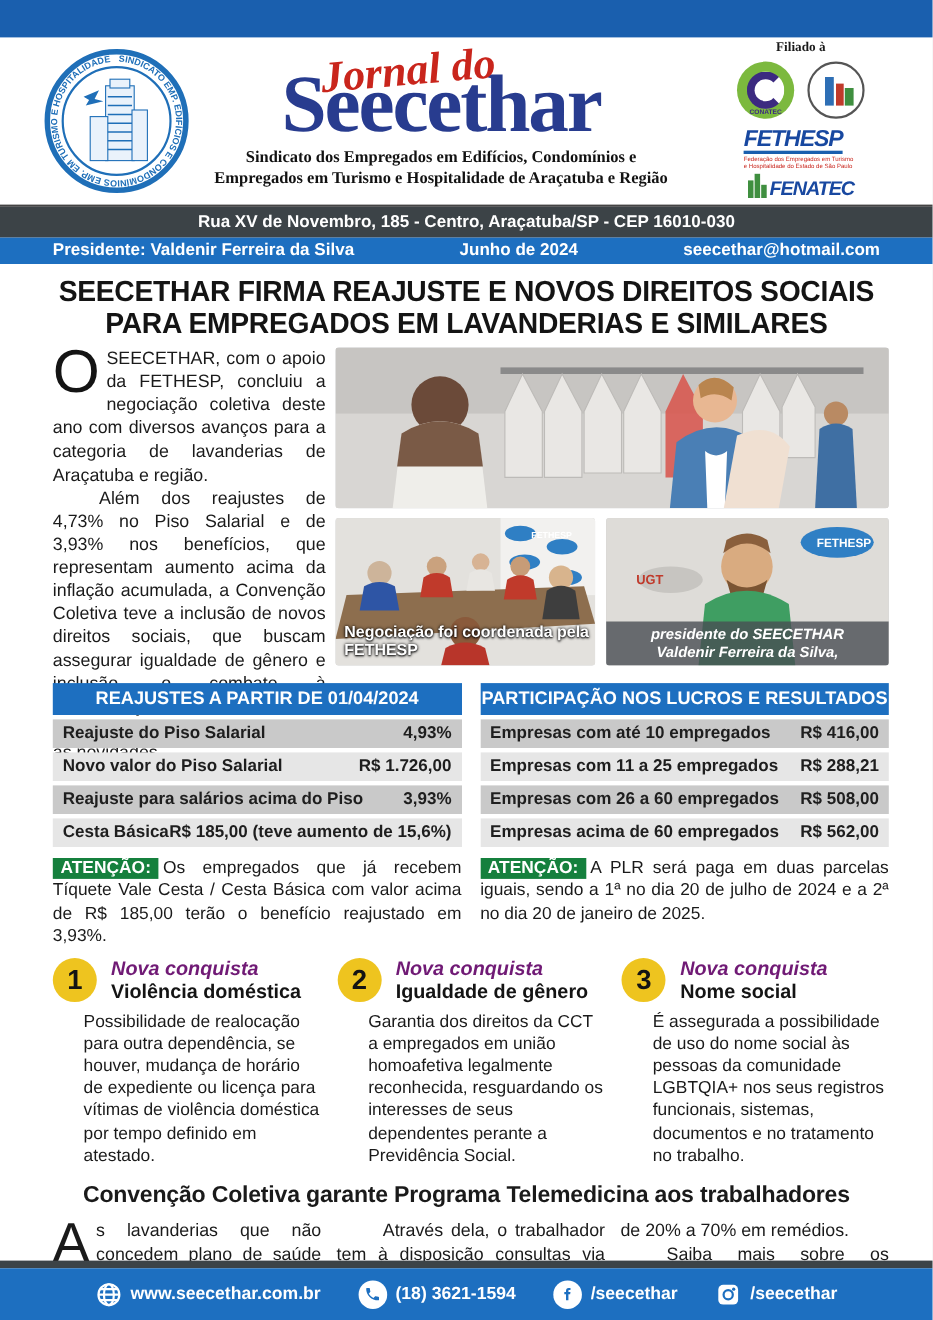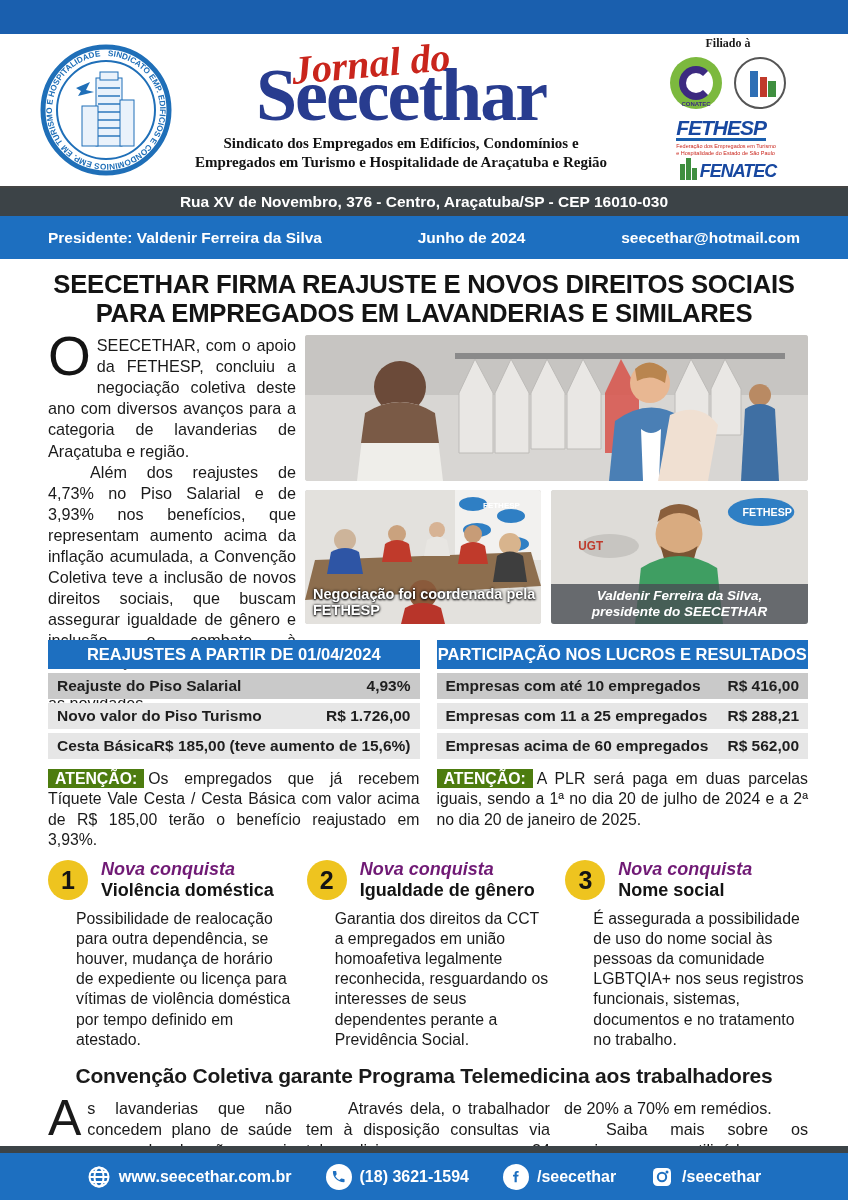--- a/index.html
+++ b/index.html
@@ -27,21 +27,21 @@
   .fethesp-logo{display:inline-block;text-align:left;margin-right:4px;vertical-align:top;}
   .fethesp-word{font-size:21px;font-weight:bold;color:#1848a0;font-style:italic;letter-spacing:-1px;border-bottom:3px solid #1a5fae;display:inline-block;line-height:1;}
   .fethesp-tag{font-size:5.5px;color:#c9251c;line-height:1.2;margin-top:2px;}
   .fenatec-logo{display:inline-block;text-align:left;vertical-align:top;margin-top:2px;}
   .fenatec-bars{display:inline-block;vertical-align:middle;margin-right:2px;}
   .fenatec-bars i{display:inline-block;width:5px;background:#3f8f3f;margin-right:1px;}
   .fenatec-word{font-size:18px;font-weight:bold;color:#1848a0;font-style:italic;vertical-align:middle;letter-spacing:-1px;margin-top:21px;}
   
   .addressbar{height:28px;background:#3c4347;color:#fff;font-weight:bold;font-size:15.5px;
               display:flex;align-items:center;justify-content:center;}
-  .infobar{height:43px;background:#1d6fc0;color:#fff;font-weight:bold;font-size:15.5px;
+  .infobar{height:24px;background:#1d6fc0;color:#fff;font-weight:bold;font-size:15.5px;
            display:flex;align-items:center;justify-content:space-between;padding:0 48px;box-sizing:border-box;}
   
   .headline{text-align:center;padding-top:11px;font-weight:800;font-size:26.5px;line-height:1.08;color:#141414;}
   .headline .hl{display:block;transform:scaleX(.97);transform-origin:center;letter-spacing:-.3px;}
   
   .top-story{display:flex;gap:9px;margin:8px 40px 0 48px;height:292px;}
   .lead-col{flex:0 0 248px;font-size:16.2px;line-height:1.3;text-align:justify;}
   .lead-col p{margin:0;}
   .dropcap{float:left;font-size:55px;line-height:43px;padding-right:6px;font-weight:400;color:#141414;}
   .indent{text-indent:42px;}
@@ -60,21 +60,21 @@
   .tables-row{display:flex;gap:17px;margin:13px 40px 0 48px;}
   .stat-table{flex:1;}
   .stat-title{background:#1d6fc0;color:#fff;font-weight:bold;font-size:16.5px;text-align:center;padding:5px 0;}
   .stat-row{display:flex;justify-content:space-between;align-items:center;font-weight:bold;font-size:15.5px;
             color:#1e1e1e;padding:4px 9px;margin-top:4px;}
   .row-dark{background:#c9c9c9;}
   .row-light{background:#e6e6e6;}
   
   .attention-row{display:flex;gap:17px;margin:10px 40px 0 48px;}
   .attention{flex:1;font-size:15.8px;line-height:1.28;text-align:justify;}
-  .chip{background:#4d7c0f;color:#fff;font-weight:bold;padding:1px 7px;margin-right:4px;}
+  .chip{background:#15803d;color:#fff;font-weight:bold;padding:1px 7px;margin-right:4px;}
   
   .conquests{display:flex;gap:16px;margin:10px 40px 0 48px;}
   .conquest{flex:1;}
   .cq-head{display:flex;gap:13px;align-items:flex-start;}
   .cq-num{flex:0 0 40px;width:40px;height:40px;border-radius:50%;background:#eec41f;color:#141414;
           font-weight:800;font-size:25px;display:flex;align-items:center;justify-content:center;}
   .cq-kicker{color:#701a75;font-weight:bold;font-size:18px;line-height:1.1;font-style:italic;}
   .cq-title{color:#141414;font-weight:800;font-size:18px;line-height:1.15;}
   .cq-body{margin:8px 0 0 28px;font-size:15.8px;line-height:1.28;}
   
@@ -153,21 +153,21 @@
             <span>e Hospitalidade do Estado de São Paulo</span>
           </div>
         </span>
         <span class="fenatec-logo">
           <span class="fenatec-bars"><i style="height:16px"></i><i style="height:22px"></i><i style="height:12px"></i></span><span class="fenatec-word">FENATEC</span>
         </span>
       </div>
     </div>
   </div>
 
-  <div class="addressbar">Rua XV de Novembro, 376 - Centro, Araçatuba/SP - CEP 16010-030</div>
+  <div class="addressbar">Rua XV de Novembro, 185 - Centro, Araçatuba/SP - CEP 16010-030</div>
   <div class="infobar">
     <span>Presidente: Valdenir Ferreira da Silva</span>
     <span>Junho de 2024</span>
     <span>seecethar@hotmail.com</span>
   </div>
 
   <div class="headline">
     <span class="hl">SEECETHAR FIRMA REAJUSTE E NOVOS DIREITOS SOCIAIS</span>
     <span class="hl">PARA EMPREGADOS EM LAVANDERIAS E SIMILARES</span>
   </div>
@@ -246,53 +246,61 @@
             <ellipse cx="215" cy="22" rx="34" ry="14" fill="#2f7fc4"></ellipse>
             <text x="196" y="26" font-size="11" font-weight="bold" fill="#fff" font-family="Liberation Sans,sans-serif">FETHESP</text>
             <ellipse cx="60" cy="56" rx="30" ry="12" fill="#c7c5c1"></ellipse>
             <text x="28" y="60" font-size="12" font-weight="bold" fill="#c03a2b" font-family="Liberation Sans,sans-serif">UGT</text>
             <circle cx="131" cy="44" r="24" fill="#d9ab80"></circle>
             <path d="M109 32 q22 -18 44 0 l-3 -12 q-19 -12 -38 0 z" fill="#8a5f3c"></path>
             <path d="M112 56 q19 14 38 0 l-4 14 q-15 8 -30 0 z" fill="#7a5433"></path>
             <path d="M92 78 q39 -24 78 0 l6 56 h-90 z" fill="#3f9e62"></path>
           </svg>
           <div class="caption-president">
+            <div>presidente do SEECETHAR</div>
             <div>Valdenir Ferreira da Silva,</div>
-            <div>presidente do SEECETHAR</div>
           </div>
         </div>
       </div>
     </div>
   </div>
 
   <div class="tables-row">
     <div class="stat-table">
       <div class="stat-title">REAJUSTES A PARTIR DE 01/04/2024</div>
       <div class="stat-row row-dark">
           <span>Reajuste do Piso Salarial</span>
           <span>4,93%</span>
         </div>
       <div class="stat-row row-light">
-          <span>Novo valor do Piso Turismo</span>
+          <span>Novo valor do Piso Salarial</span>
           <span>R$ 1.726,00</span>
+        </div>
+      <div class="stat-row row-dark">
+          <span>Reajuste para salários acima do Piso</span>
+          <span>3,93%</span>
         </div>
       <div class="stat-row row-light">
           <span>Cesta Básica</span>
           <span>R$ 185,00 (teve aumento de 15,6%)</span>
         </div>
     </div>
     <div class="stat-table">
       <div class="stat-title">PARTICIPAÇÃO NOS LUCROS E RESULTADOS</div>
       <div class="stat-row row-dark">
           <span>Empresas com até 10 empregados</span>
           <span>R$ 416,00</span>
         </div>
       <div class="stat-row row-light">
           <span>Empresas com 11 a 25 empregados</span>
           <span>R$ 288,21</span>
+        </div>
+      <div class="stat-row row-dark">
+          <span>Empresas com 26 a 60 empregados</span>
+          <span>R$ 508,00</span>
         </div>
       <div class="stat-row row-light">
           <span>Empresas acima de 60 empregados</span>
           <span>R$ 562,00</span>
         </div>
     </div>
   </div>
 
   <div class="attention-row">
     <p class="attention" style="margin:0"><span class="chip">ATENÇÃO:</span><span>Os empregados que já recebem Tíquete Vale Cesta / Cesta Básica com valor acima de R$ 185,00 terão o benefício reajustado em 3,93%.</span></p>

